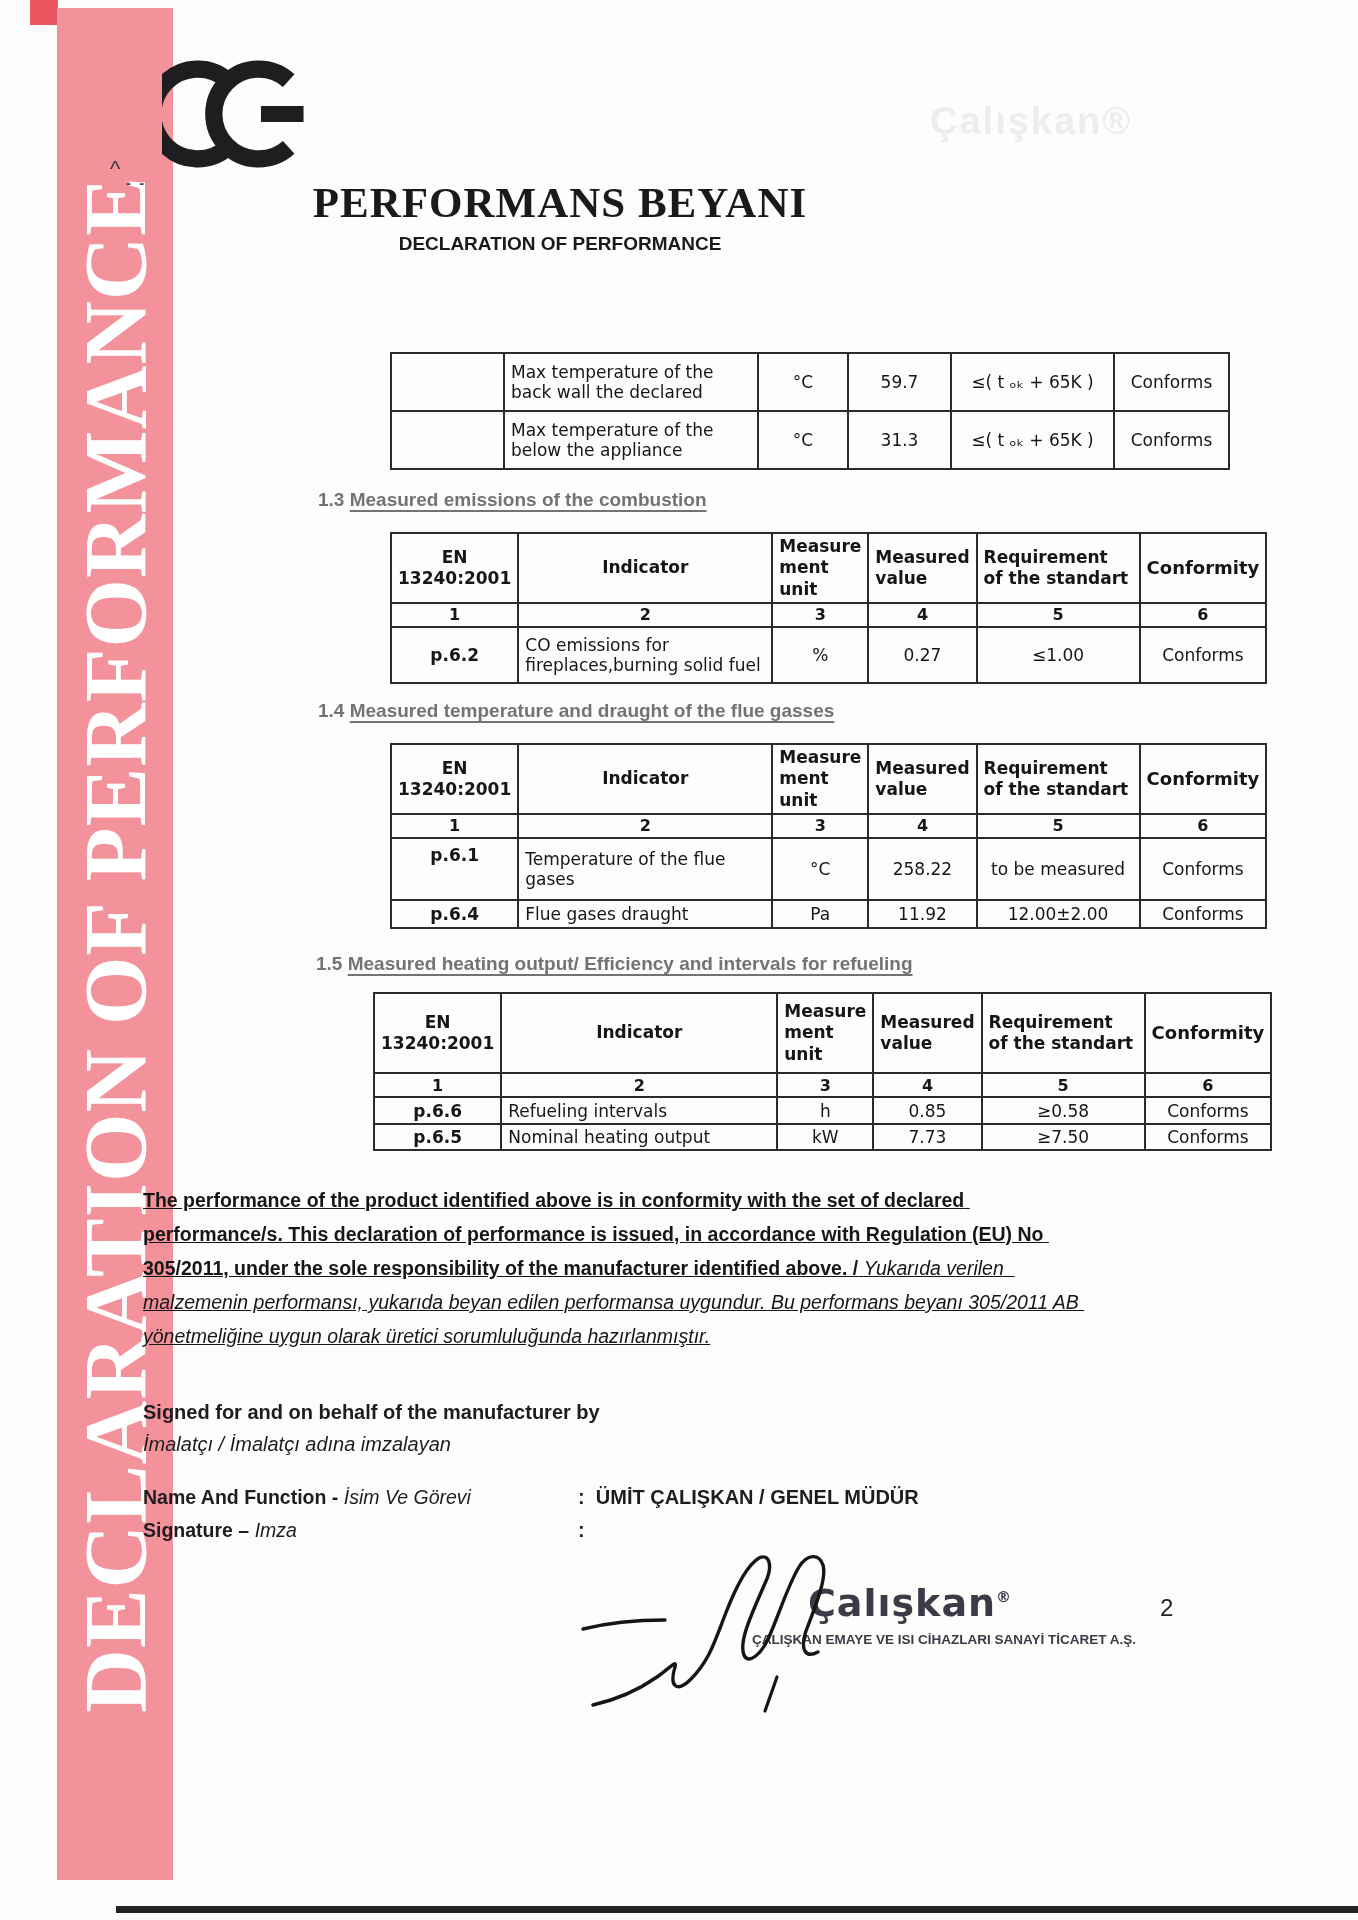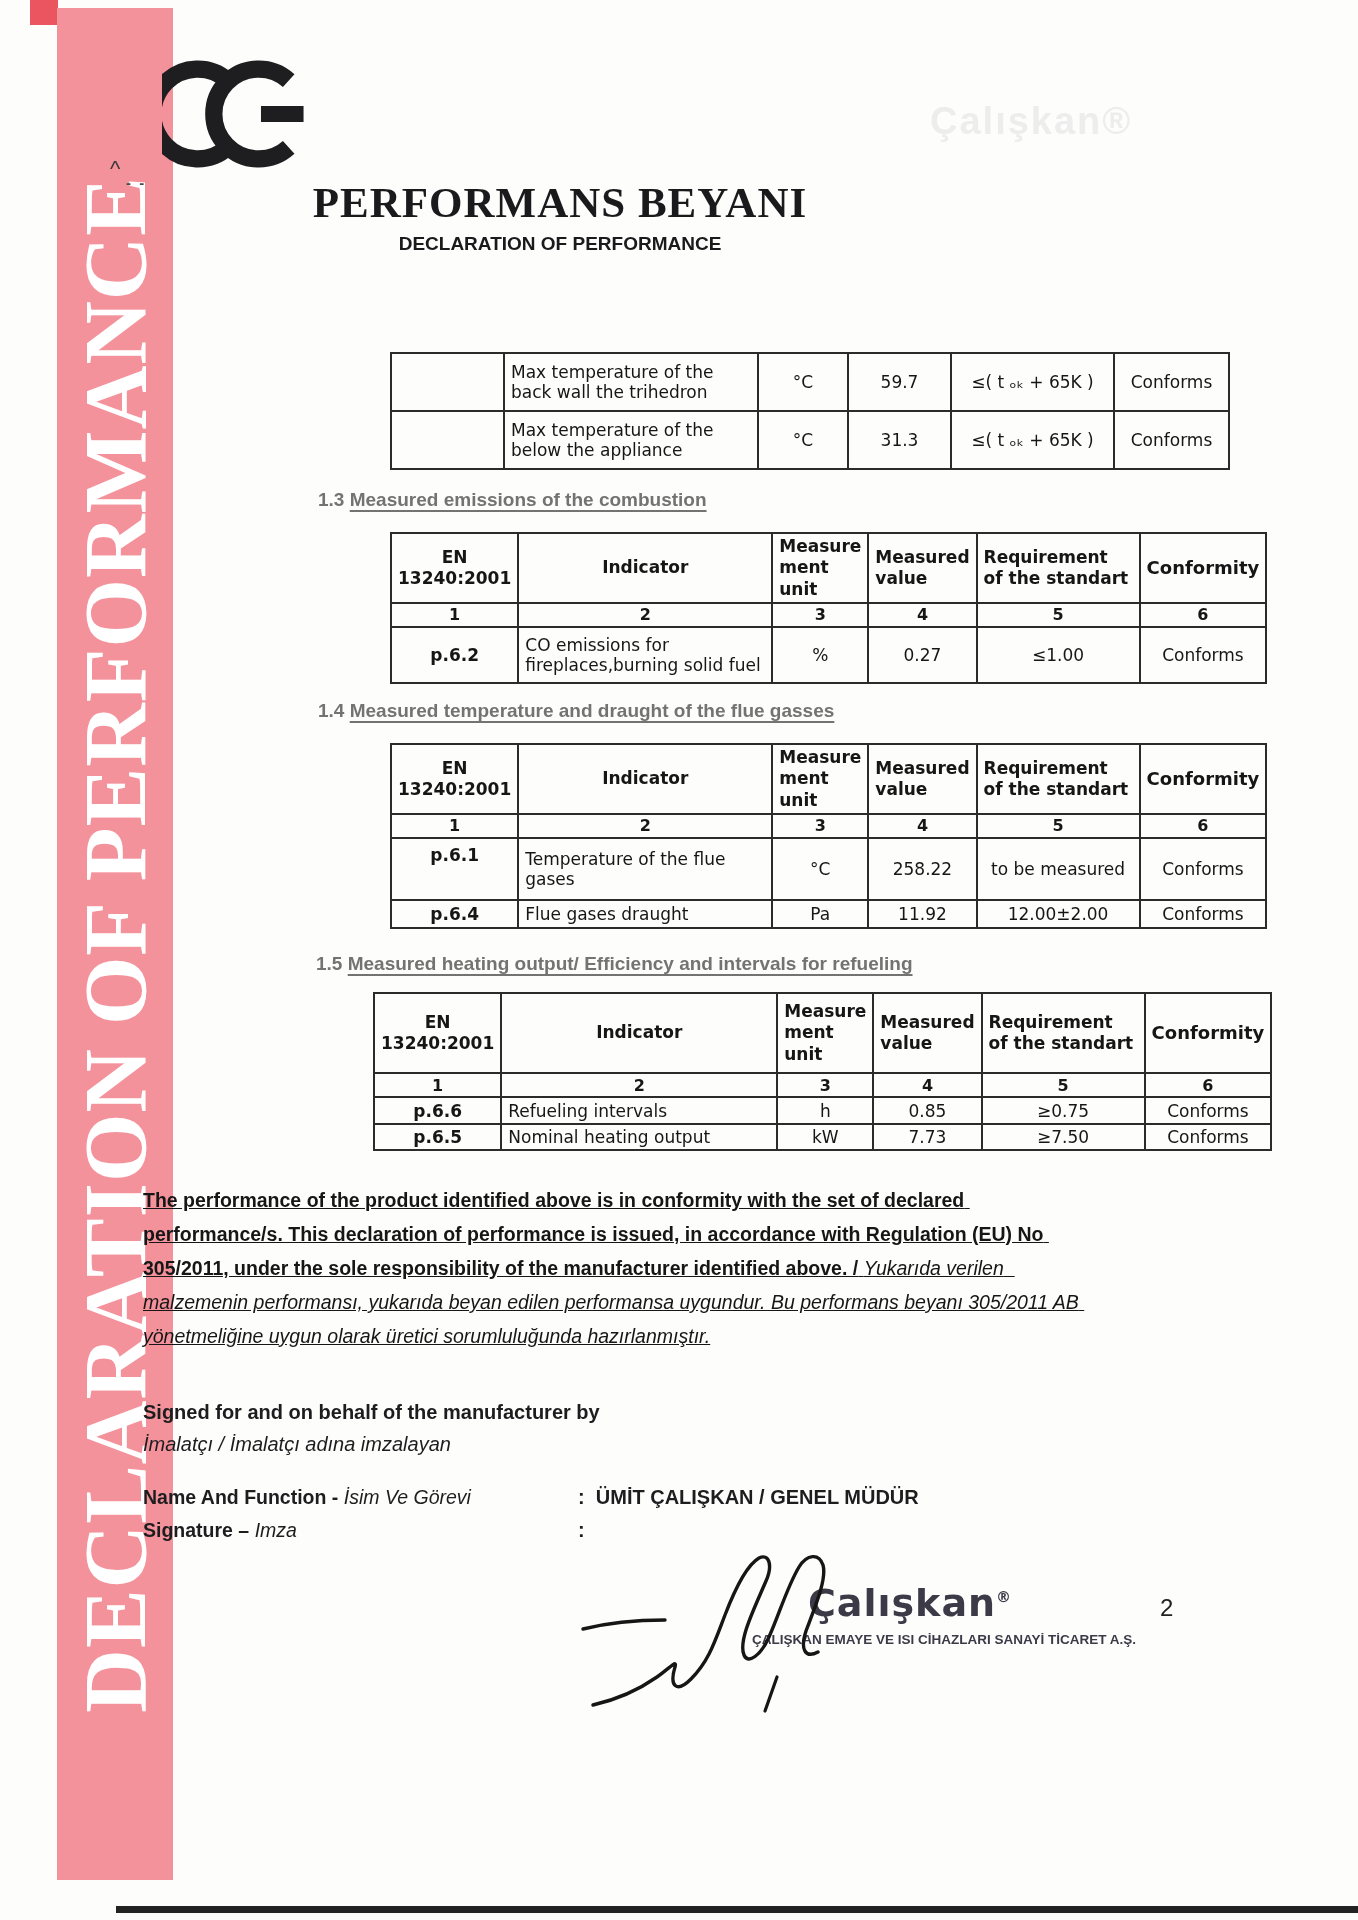--- a/index.html
+++ b/index.html
@@ -107,21 +107,21 @@
         <col style="width:113px">
         <col style="width:254px">
         <col style="width:90px">
         <col style="width:103px">
         <col style="width:163px">
         <col style="width:115px">
       </colgroup>
     <tbody>
         <tr style="height:58px">
       <td class="c"></td>
-      <td class="l">Max temperature of the back wall the trihedron</td>
+      <td class="l">Max temperature of the back wall the declared</td>
       <td class="c">°C</td>
       <td class="c">59.7</td>
       <td class="c">≤( t ₒₖ + 65K )</td>
       <td class="c">Conforms</td>
     </tr>
     <tr style="height:58px">
       <td class="c"></td>
       <td class="l">Max temperature of the below the appliance</td>
       <td class="c">°C</td>
       <td class="c">31.3</td>
@@ -258,21 +258,21 @@
       <td>3</td>
       <td>4</td>
       <td>5</td>
       <td>6</td>
     </tr>
     <tr style="height:27px">
       <td class="c bold">p.6.6</td>
       <td class="l">Refueling intervals</td>
       <td class="c">h</td>
       <td class="c">0.85</td>
-      <td class="c">≥0.75</td>
+      <td class="c">≥0.58</td>
       <td class="c">Conforms</td>
     </tr>
     <tr style="height:26px">
       <td class="c bold">p.6.5</td>
       <td class="l">Nominal heating output</td>
       <td class="c">kW</td>
       <td class="c">7.73</td>
       <td class="c">≥7.50</td>
       <td class="c">Conforms</td>
     </tr>

